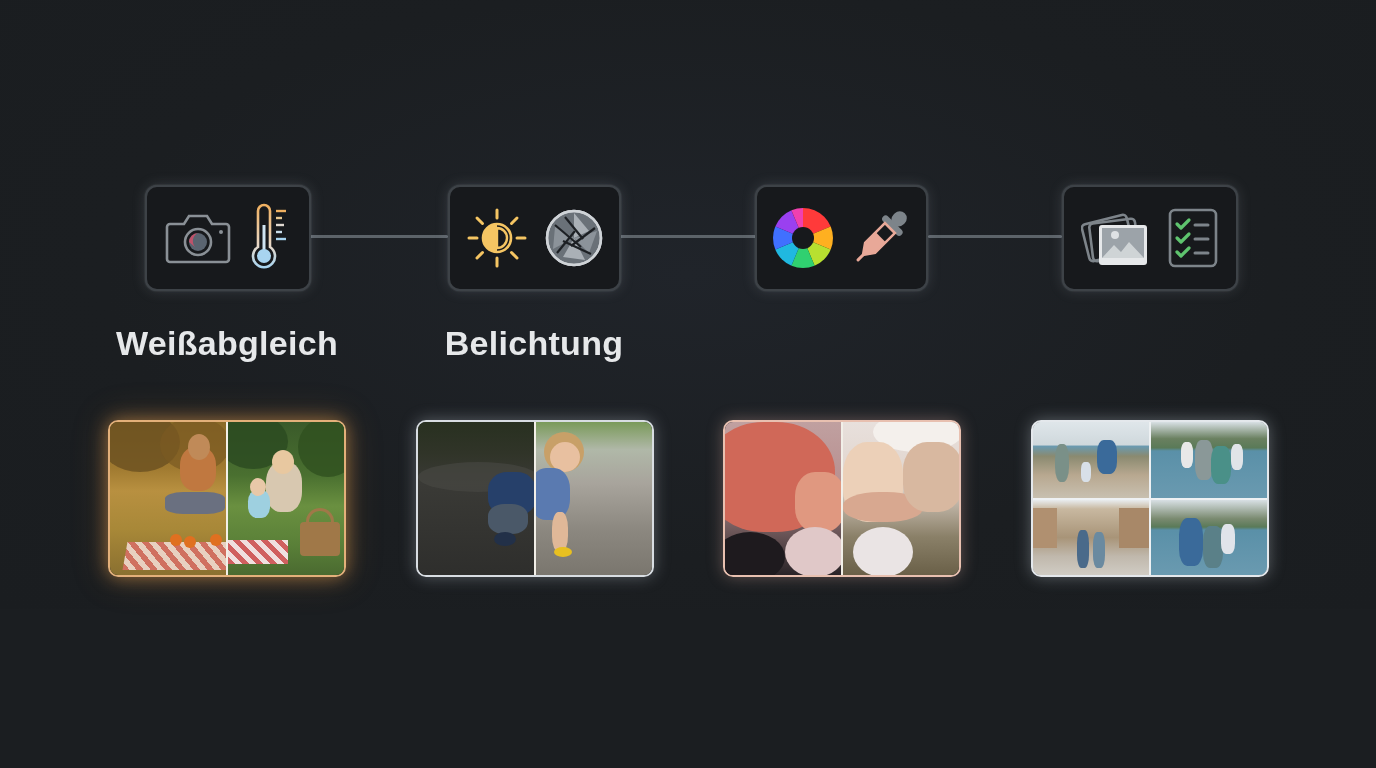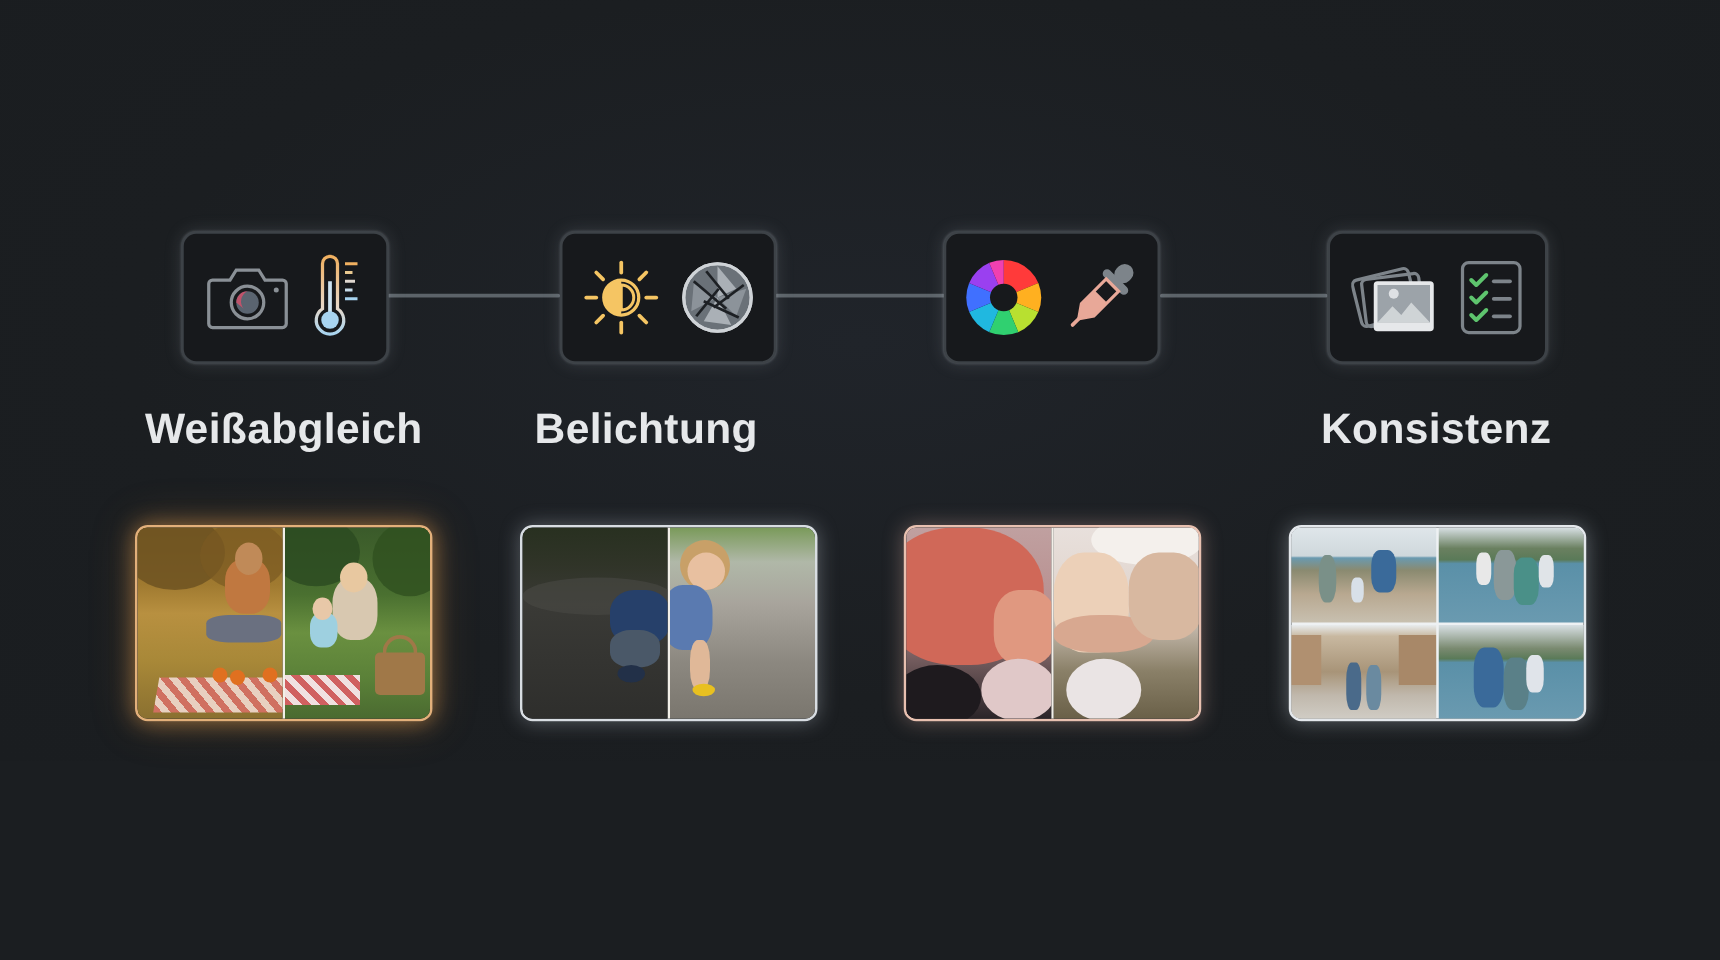--- a/index.html
+++ b/index.html
@@ -123,21 +123,21 @@
           <line x1="20" y1="8" x2="38" y2="30"></line>
           <line x1="50" y1="19" x2="26" y2="37"></line>
           <line x1="46" y1="45" x2="18" y2="32"></line>
           <line x1="12" y1="44" x2="30" y2="22"></line>
           <line x1="10" y1="16" x2="36" y2="38"></line>
         </g>
         <circle cx="29" cy="29" r="27" fill="none" stroke="#cfd3d7" stroke-width="2.5"></circle>
       </svg>
     </span>
   </div>
-  <div class="step-label" style="left:388px; width:258px;">Belichtung</div>
+  <div class="step-label" style="left:405px; width:258px;">Belichtung</div>
 
   <div class="icon-box" style="left:755px; width:173px;">
     <span>
       <svg width="62" height="62" viewBox="0 0 62 62">
         <defs>
           <clipPath id="ringclip">
               <circle cx="31" cy="31" r="30"></circle>
             </clipPath>
         </defs>
         <g clip-path="url(#ringclip)">
@@ -188,21 +188,20 @@
           <path d="M10 45 l4 4 l8 -8"></path>
         </g>
         <g stroke="#7d848a" stroke-width="3" stroke-linecap="round">
           <line x1="28" y1="18" x2="41" y2="18"></line>
           <line x1="28" y1="32" x2="41" y2="32"></line>
           <line x1="28" y1="46" x2="41" y2="46"></line>
         </g>
       </svg>
     </span>
   </div>
-  <div class="step-label" style="left:1020px; width:258px;">Konsistenz</div>
 
   <div class="photo-card card-wb" style="left:108px; width:238px;">
     <div class="half" style="background: linear-gradient(180deg, #8a6a28 0%, #a07a30 30%, #b89040 45%, #a88838 70%, #8a7030 100%);">
       <div class="blob" style="left:-10px; top:-10px; width:80px; height:60px; background:#6a5020; opacity:.8;"></div>
       <div class="blob" style="left:50px; top:-5px; width:70px; height:55px; background:#7a5a22; opacity:.7;"></div>
       <div class="blob" style="left:70px; top:25px; width:36px; height:44px; background:#c07840; border-radius:40%;"></div>
       <div class="blob" style="left:78px; top:12px; width:22px; height:26px; background:#c08a58;"></div>
       <div class="blob" style="left:55px; top:70px; width:60px; height:22px; background:#6a7080; border-radius:30%;"></div>
       <div style="position:absolute; left:15px; top:120px; width:110px; height:28px; background: repeating-linear-gradient(45deg,#d07060 0 5px,#e8d0c0 5px 10px); transform:skewX(-10deg);"></div>
       <div class="blob" style="left:60px; top:112px; width:12px; height:12px; background:#e07020;"></div>

